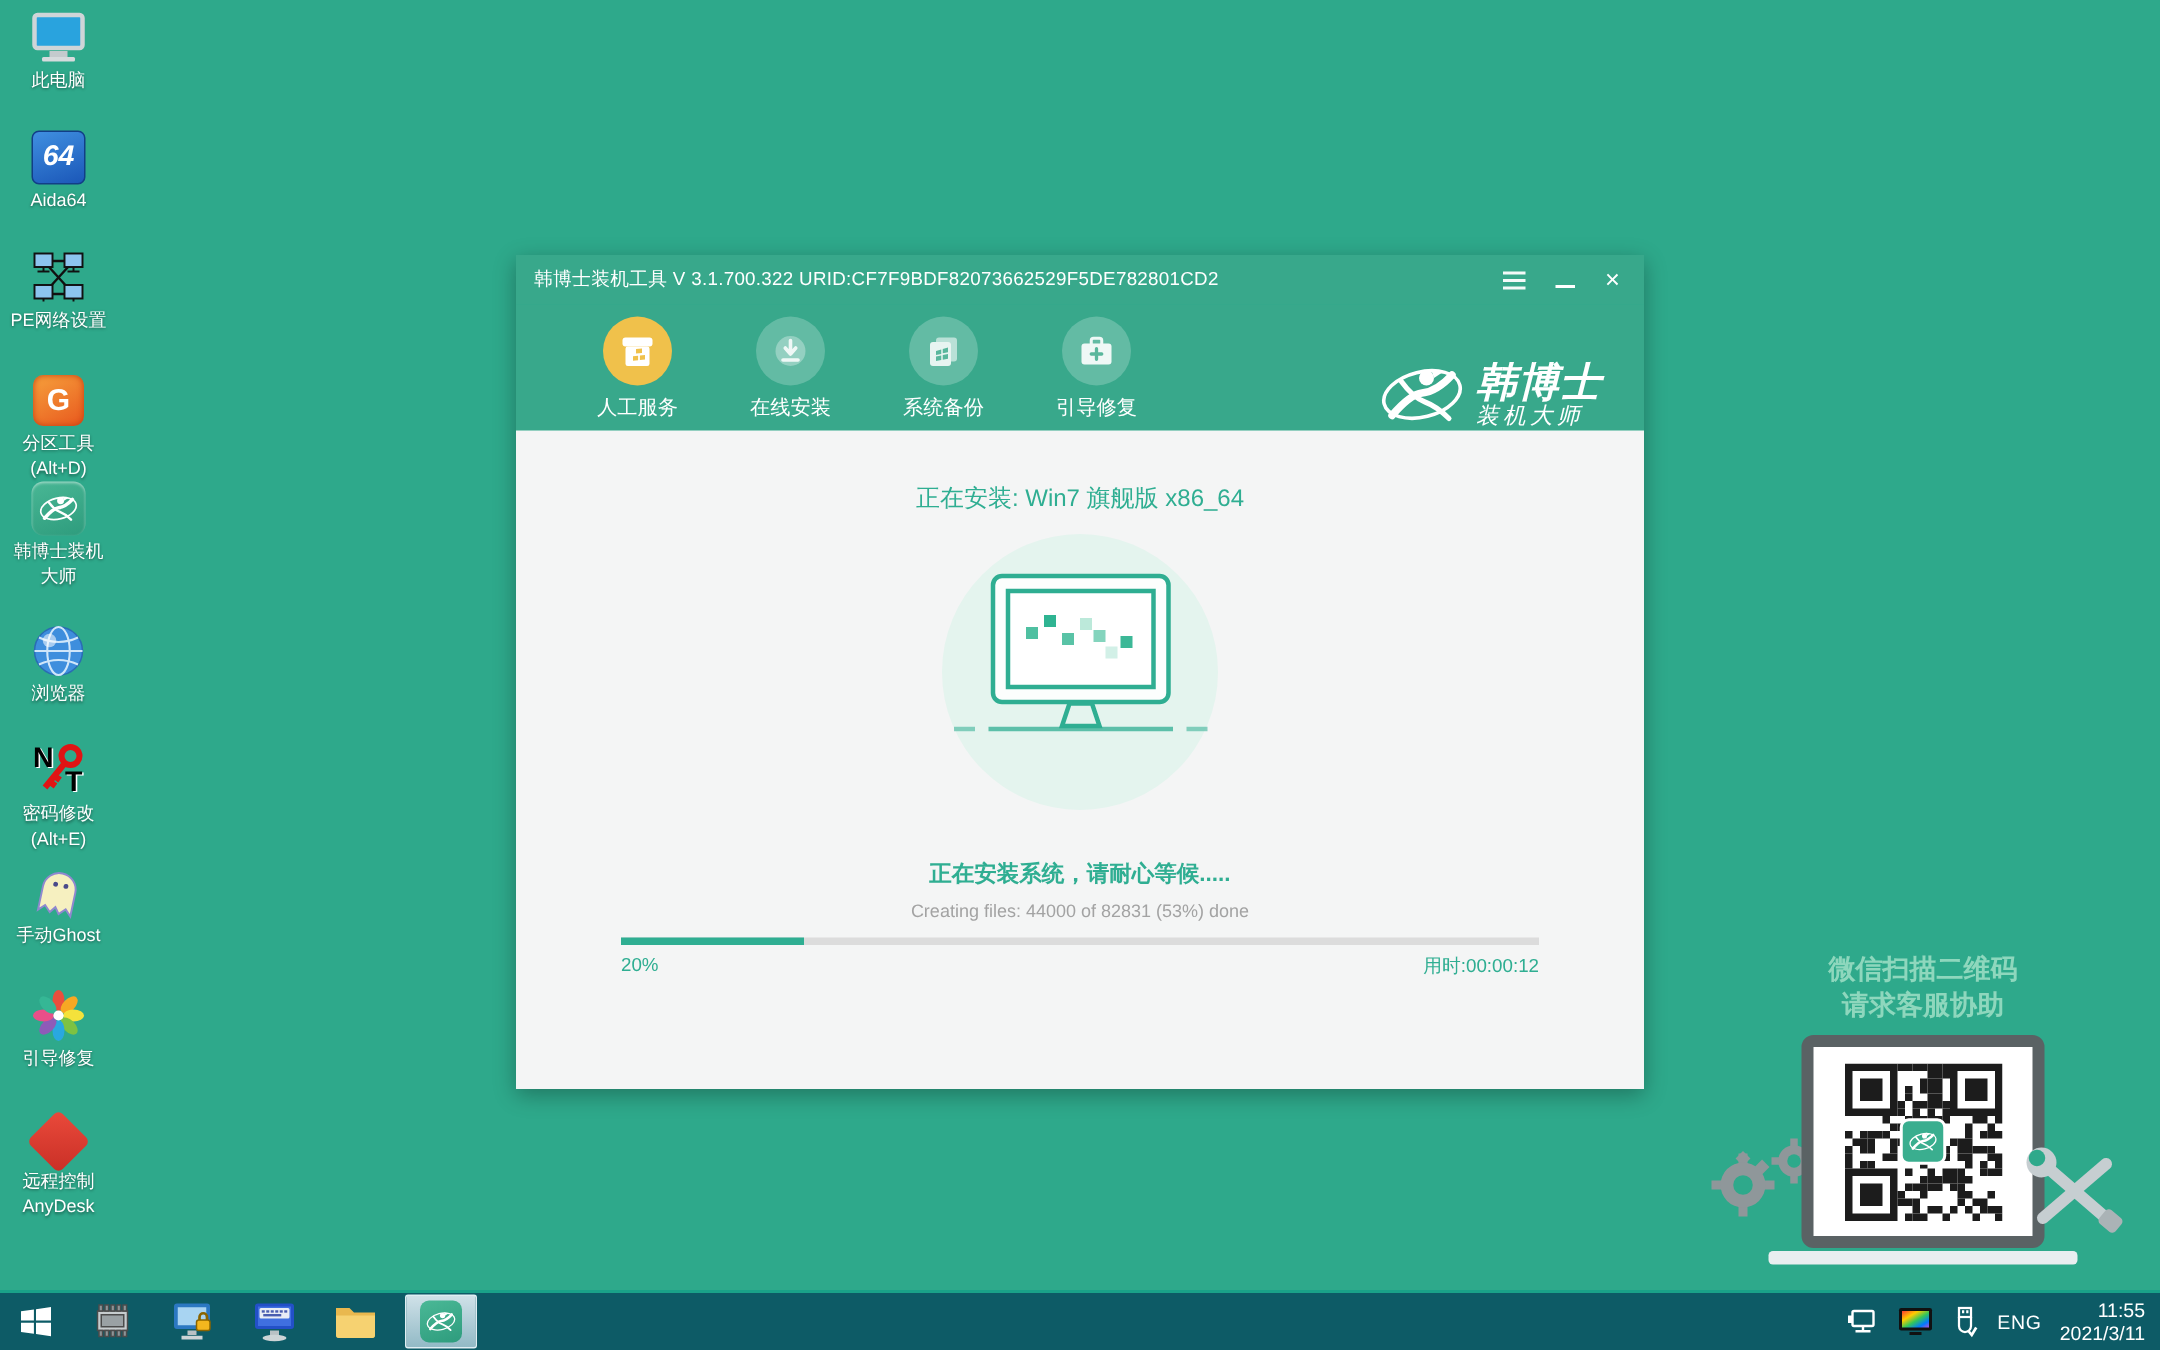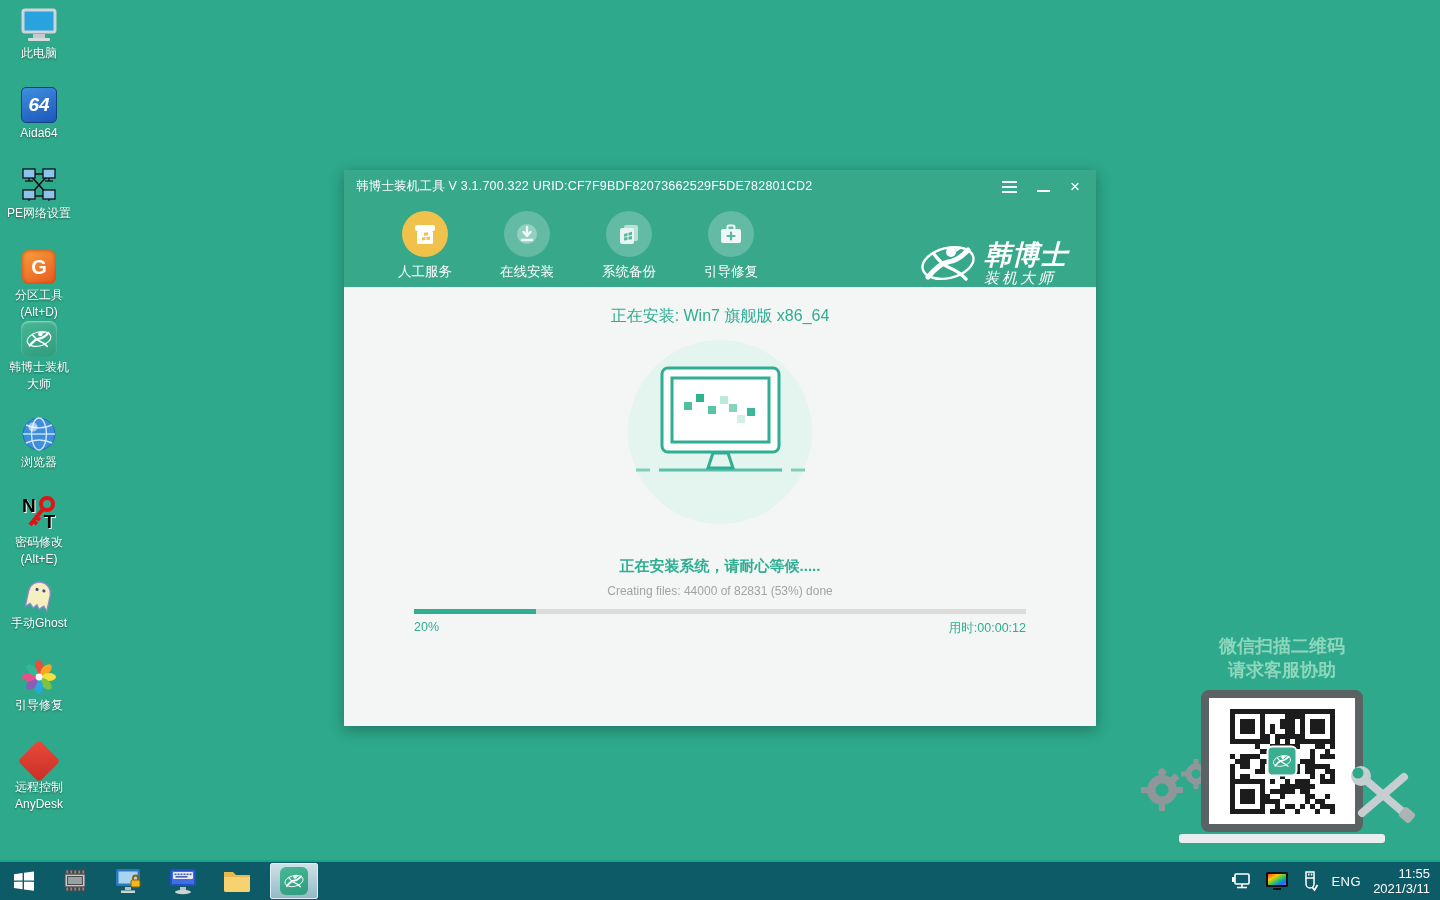--- a/index.html
+++ b/index.html
@@ -32,21 +32,21 @@
   .toolbar{height:84px;background:var(--window-green,#38a88b);display:flex;padding-left:30px;}
   .tab{width:102px;display:flex;flex-direction:column;align-items:center;padding-top:8px;cursor:pointer;}
   .tab-circle{width:46px;height:46px;border-radius:50%;background:rgba(255,255,255,.22);display:flex;align-items:center;justify-content:center;}
   .tab.active .tab-circle{background:var(--active-tab,#f0c14b);}
   .tab-label{margin-top:6px;font-size:13.5px;color:#fff;}
   .logo{margin-left:auto;display:flex;align-items:flex-end;gap:8px;padding:6px 28px 0 0;}
   .brand{color:#fff;font-style:italic;text-align:left;}
   .brand-name{font-size:27px;font-weight:bold;line-height:28px;letter-spacing:1px;}
   .brand-sub{font-size:15px;line-height:18px;letter-spacing:3px;}
   .content{height:439px;background:var(--content-bg,#f4f5f5);text-align:center;position:relative;}
-  .inst-title{padding-top:19px;font-size:16px;color:var(--accent,#2fae92);}
+  .inst-title{padding-top:35px;font-size:16px;color:var(--accent,#2fae92);}
   .illus{width:185px;height:185px;margin:13px auto 0;}
   .status{margin-top:32px;font-size:15px;color:var(--accent,#2fae92);font-weight:bold;}
   .detail{margin-top:8px;font-size:12px;color:var(--gray-text,#a3a3a3);}
   .pbar{margin:11px 70px 0;height:5px;background:var(--progress-track,#dcdcdc);position:relative;}
   .pbar-fill{position:absolute;left:0;top:0;bottom:0;background:var(--accent,#2fae92);}
   .prow{display:flex;justify-content:space-between;margin:6px 70px 0;font-size:12.5px;color:var(--accent,#2fae92);}
 
   
   .qr-panel{position:absolute;left:1132px;top:634px;width:300px;text-align:center;}
   .qr-text{color:var(--qr-text,#8ed7bd);font-size:18px;font-weight:bold;line-height:24px;}

